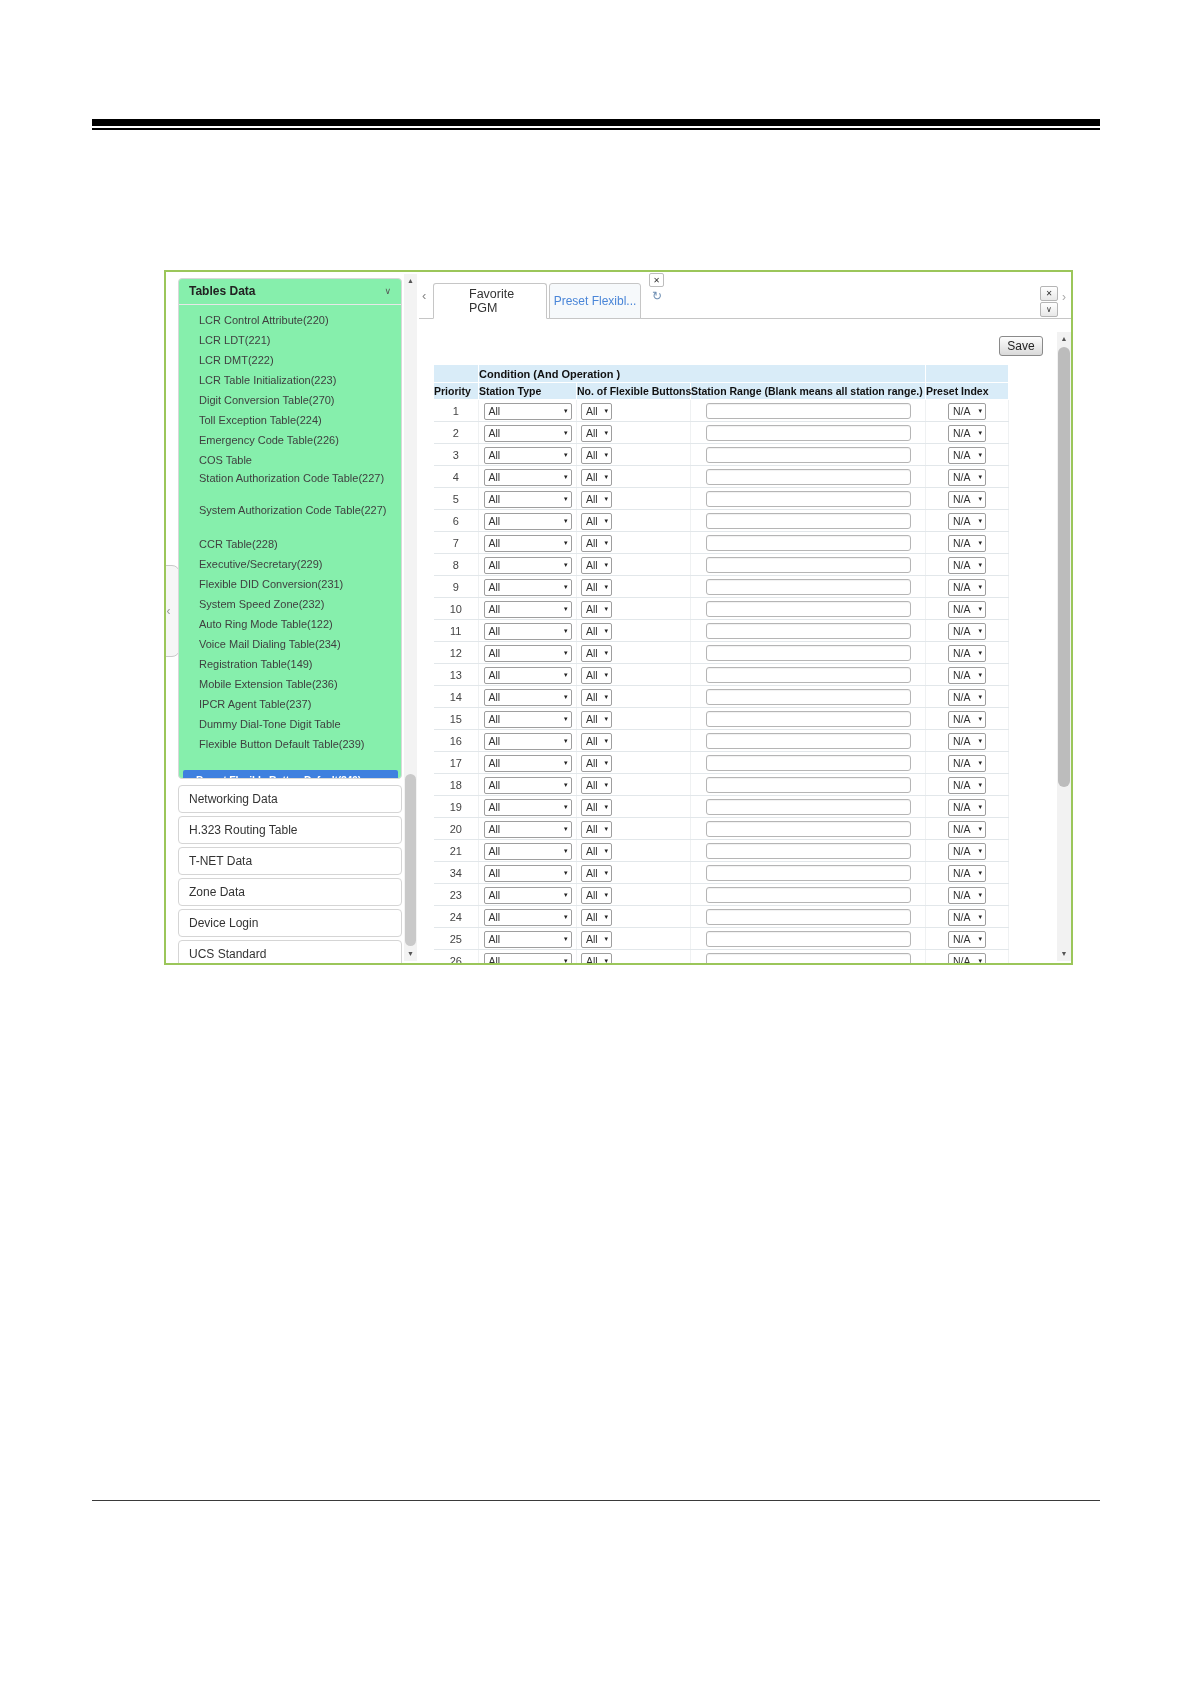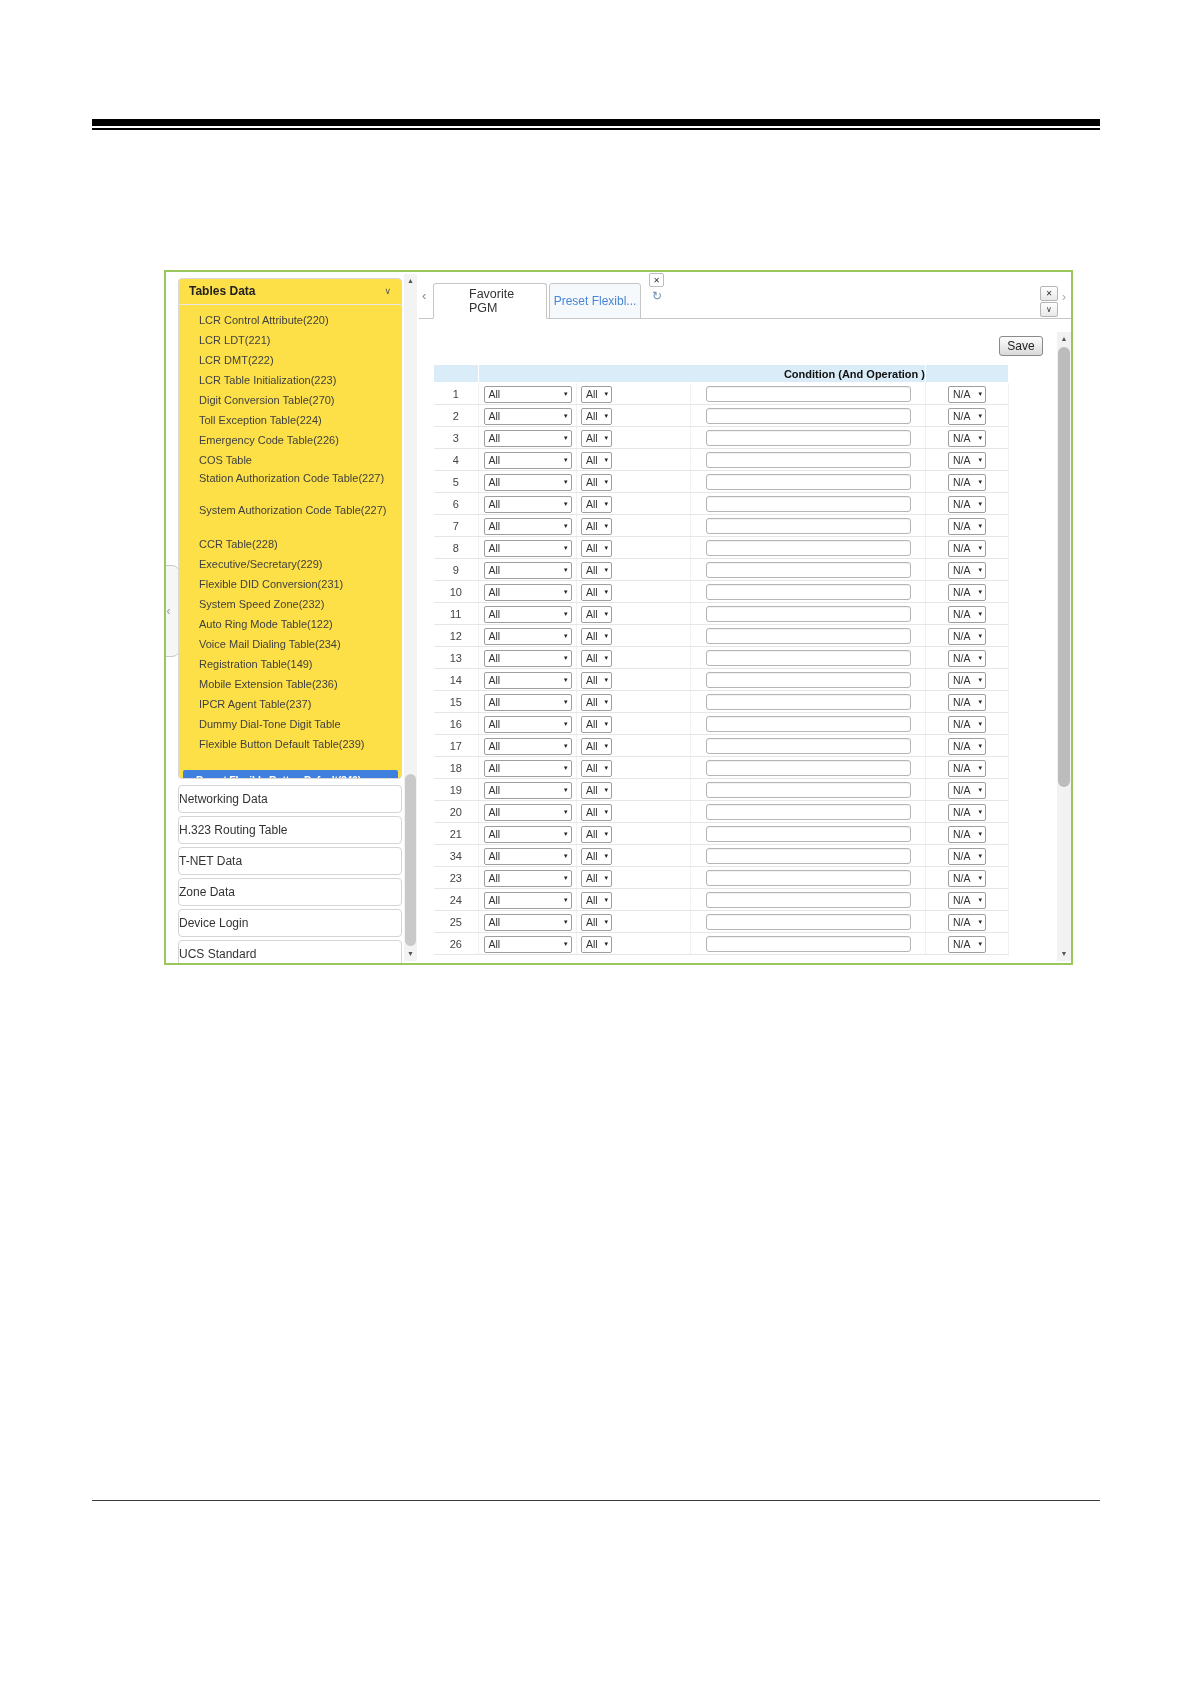--- a/index.html
+++ b/index.html
@@ -25,21 +25,21 @@
   
   .collapse-handle {
     position:absolute; left:-9px; top:293px; width:23px; height:92px;
     background:#f6f6f6; border:1px solid #c9c9c9; border-radius:8px;
     display:flex; align-items:center; justify-content:center;
     color:#999; font-size:12px;
   }
 
   
   .sidebar { position:absolute; left:12px; top:6px; width:224px; }
-  .side-card { border:1px solid #d8d8d8; border-radius:4px; background:#fde047; height:501px; overflow:hidden; }
+  .side-card { border:1px solid #d8d8d8; border-radius:4px; background:#86efac; height:501px; overflow:hidden; }
   .side-header {
     height:26px; line-height:25px; padding:0 10px;
     font-size:12px; font-weight:bold; color:#222;
     border-bottom:1px solid #e8e8e8;
     display:flex; justify-content:space-between; align-items:center; cursor:pointer;
   }
   .side-header .chev { font-size:9px; color:#555; font-weight:normal; }
   .side-list { list-style:none; padding-top:5px; }
   .side-list li {
     padding-left:20px; height:20px; line-height:20px;
@@ -47,21 +47,21 @@
   }
   .side-list li.two { height:32px; line-height:15px; padding-top:1px; white-space:normal; padding-right:10px; }
   .side-list li.selected {
     background:#3f80df; color:#fff; font-weight:bold;
     margin:16px 3px 0 4px; padding-left:13px; border-radius:2px;
     font-size:10.6px; letter-spacing:-0.3px;
   }
   .section-card {
     margin-top:3px; height:28px; line-height:27px;
     border:1px solid #d5d5d5; border-radius:4px; background:#fff;
-    font-size:12px; color:#333; cursor:pointer;
+    padding-left:10px; font-size:12px; color:#333; cursor:pointer;
   }
   #side-sections .section-card:first-child { margin-top:6px; }
 
   
   .side-scroll { position:absolute; left:238px; top:2px; width:13px; height:687px; background:#f3f3f3; }
   .sb-up, .sb-down {
     position:absolute; left:0; width:100%; height:14px; text-align:center;
     font-size:7px; color:#555; line-height:14px; cursor:pointer;
   }
   .sb-up { top:0; } .sb-down { bottom:0; }
@@ -108,21 +108,21 @@
   
   .main-scroll { position:absolute; left:638px; top:60px; width:14px; height:629px; background:#f2f2f2; }
   .ms-thumb { position:absolute; left:1px; width:12px; top:15px; height:440px; background:#bcbcbc; border-radius:6px; }
 
   
   .grid { position:absolute; left:14px; top:92px; width:575px; border-collapse:collapse; table-layout:fixed; }
   .grid col.c0 { width:45px; } .grid col.c1 { width:98px; } .grid col.c2 { width:114px; }
   .grid col.c3 { width:235px; } .grid col.c4 { width:83px; }
   .grid th {
     background:#d9ecf8; border:1px solid #fff; font-size:10.5px; color:#111;
-    text-align:right; white-space:nowrap; overflow:visible; font-weight:bold;
+    text-align:left; white-space:nowrap; overflow:visible; font-weight:bold;
   }
   .grid tr.hA th { height:18px; }
   .grid tr.hA th.cond { font-size:11px; }
   .grid tr.hB th { height:17px; }
   .grid td {
     height:22px; text-align:center; vertical-align:middle;
     border-right:1px solid #eff1f2; border-bottom:1px solid #e2e7ea; background:#fff;
   }
   .grid td.pr { font-size:11px; color:#444; }
   .grid td.left { text-align:left; }
@@ -241,20 +241,27 @@
             <col class="c2">
             <col class="c3">
             <col class="c4">
         </colgroup>
         <thead>
           <tr class="hA">
             <th></th>
             <th colspan="3" class="cond">Condition (And Operation )</th>
             <th></th>
           </tr>
+          <tr class="hB">
+            <th>Priority</th>
+            <th>Station Type</th>
+            <th>No. of Flexible Buttons</th>
+            <th>Station Range (Blank means all station range.)</th>
+            <th>Preset Index</th>
+          </tr>
         </thead>
         <tbody id="grid-body">
             <tr>
               <td class="pr">1</td>
               <td><div class="sel w-station">
                   <span class="sl">All</span>
                   <span class="arr">▾</span>
                 </div></td>
               <td class="left"><div class="sel w-flex">
                   <span class="sl">All</span>

